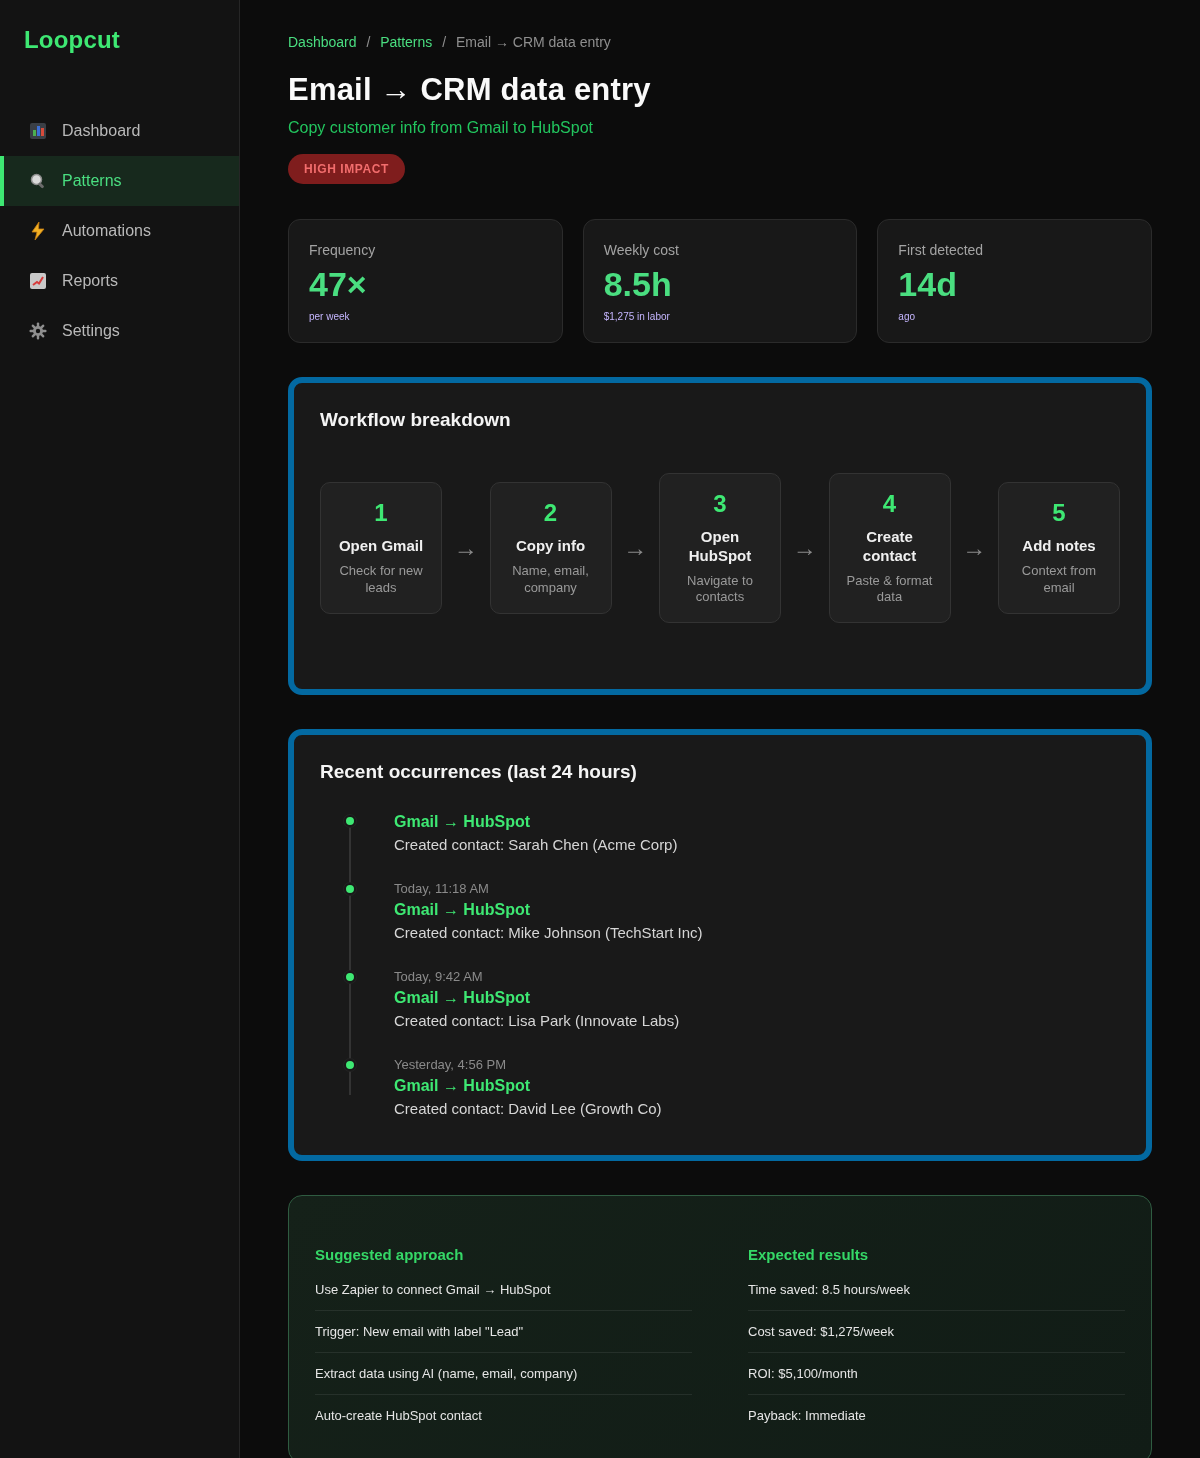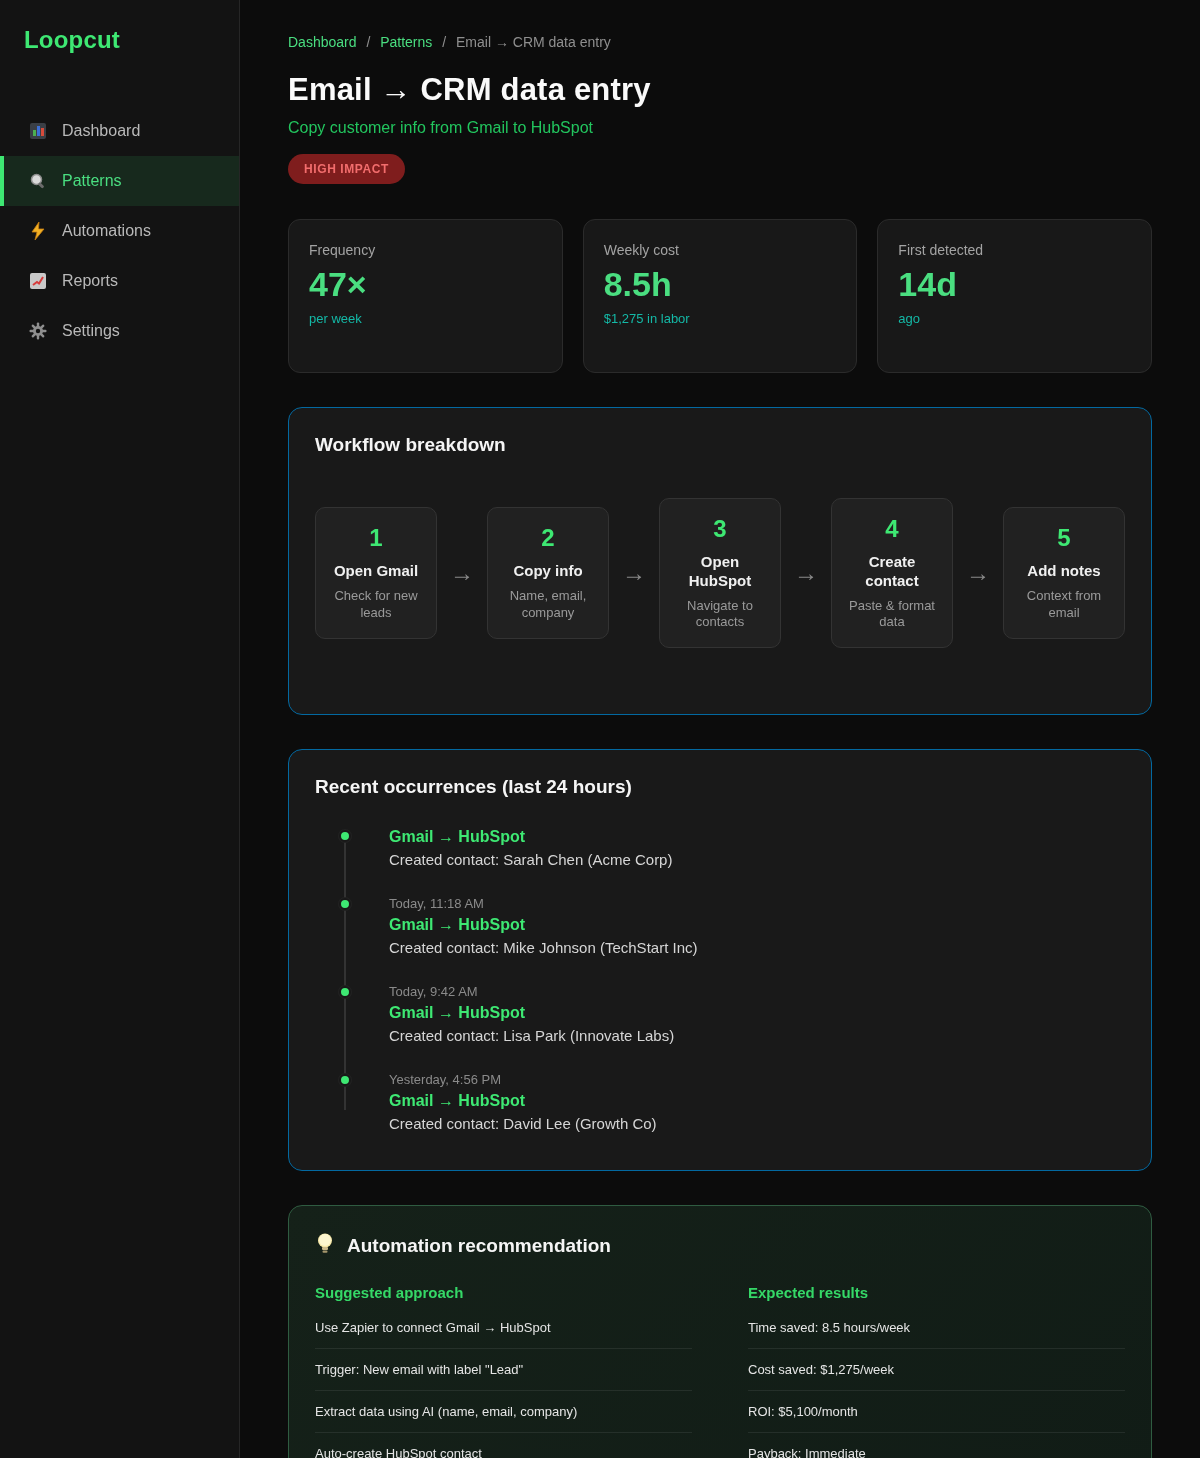--- a/index.html
+++ b/index.html
@@ -47,29 +47,29 @@
     display: inline-block; margin-top: 17px;
     background: #7f1d1d; color: #f26d6d;
     font-size: 12px; font-weight: bold; letter-spacing: 0.6px;
     padding: 8px 16px; border-radius: 999px;
   }
 
   
   .stats-row { display: flex; gap: 20px; margin-top: 35px; }
   .stat-card {
     flex: 1; background: #181818; border: 1px solid #2b2b2b;
-    border-radius: 12px; padding: 22px 20px; height: 154px;
+    border-radius: 12px; padding: 22px 20px; height: 124px;
   }
   .stat-label { font-size: 14px; color: #a3a3a3; }
   .stat-value { font-size: 34px; font-weight: bold; color: #4ade80; margin-top: 7px; }
-  .stat-sub { font-size: 13px; color: #14b8a6; margin-top: 7px; }
+  .stat-sub { font-size: 10px; color: #c4b5fd; margin-top: 7px; }
 
   
   .panel {
-    background: #191919; border: 1px solid #0369a1; border-radius: 14px;
+    background: #191919; border: 6px solid #0369a1; border-radius: 14px;
     padding: 26px; margin-top: 34px;
   }
   .panel-title { font-size: 19px; font-weight: bold; color: #f5f5f5; }
 
   
   .steps-row {
     display: flex; align-items: center; justify-content: space-between;
     margin: 42px 0 40px 0; padding: 0 0;
   }
   .step-card {
@@ -282,31 +282,20 @@
           <span class="occ-dot"></span>
           <div class="occ-time">Yesterday, 4:56 PM</div>
           <div class="occ-route">Gmail → HubSpot</div>
           <div class="occ-detail">Created contact: David Lee (Growth Co)</div>
         </div>
       </div>
     </section>
 
     
     <section class="panel recommendation">
-      <div class="rec-header">
-        <span>
-          <svg width="20" height="24" viewBox="0 0 20 24">
-              <circle cx="10" cy="8.5" r="7" fill="#f7e8a8"></circle>
-              <circle cx="10" cy="8" r="6" fill="#fdf6cf"></circle>
-              <rect x="7" y="15" width="6" height="3" rx="1" fill="#cbb98a"></rect>
-              <rect x="7.5" y="18.5" width="5" height="2.2" rx="1" fill="#a6966d"></rect>
-            </svg>
-        </span>
-        <span class="panel-title">Automation recommendation</span>
-      </div>
 
       <div class="rec-cols">
         <div>
           <div class="rec-col-heading">Suggested approach</div>
           <div class="rec-item">Use Zapier to connect Gmail → HubSpot</div>
           <div class="rec-item">Trigger: New email with label "Lead"</div>
           <div class="rec-item">Extract data using AI (name, email, company)</div>
           <div class="rec-item">Auto-create HubSpot contact</div>
 
         </div>

